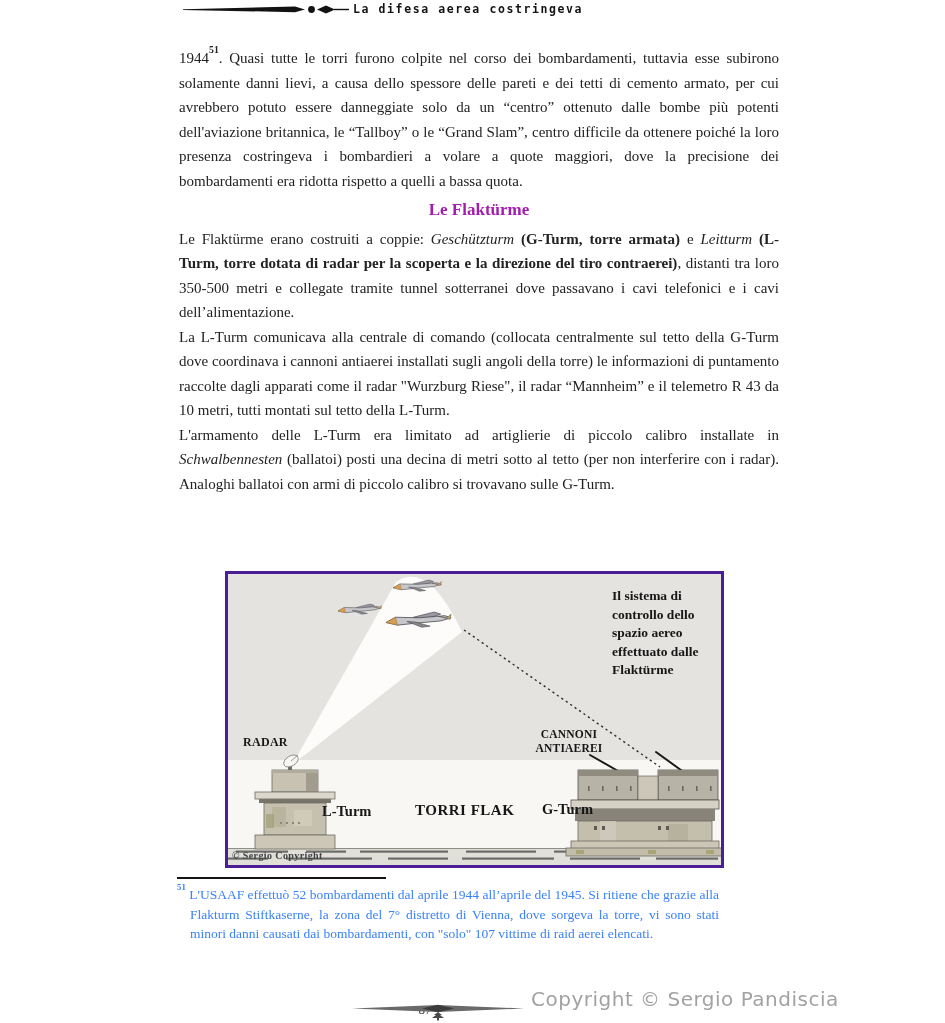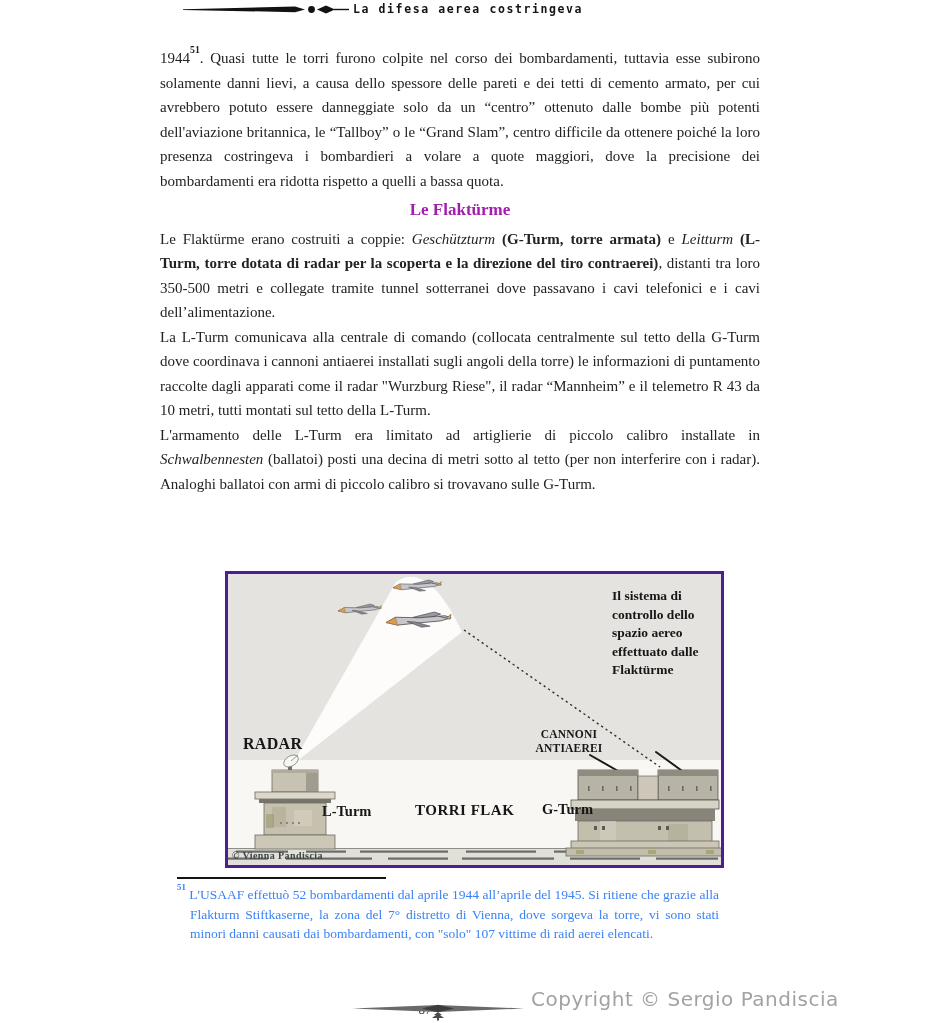--- a/index.html
+++ b/index.html
@@ -5,33 +5,33 @@
   html,body{margin:0;padding:0;background:#888;}
   .page{position:relative;width:945px;height:1023px;background:#ffffff;overflow:hidden;
         font-family:"Liberation Serif",serif;color:#1e1e1e;}
 
   
   .hdr-ornament{position:absolute;left:183px;top:3px;}
   .hdr-title{position:absolute;left:353px;top:2px;font-family:"DejaVu Sans Mono",monospace;
              font-size:11.5px;font-weight:bold;letter-spacing:1.6px;color:#141414;white-space:nowrap;}
 
   
-  .article{position:absolute;left:160px;top:46px;width:600px;font-size:15px;line-height:24.5px;
+  .article{position:absolute;left:179px;top:46px;width:600px;font-size:15px;line-height:24.5px;
            text-align:justify;color:#222;}
   .article p{margin:0;}
   .article h2{margin:5px 0 4px 0;font-size:17px;font-weight:bold;text-align:center;color:#a21caf;}
   sup{font-size:65%;line-height:0;position:relative;top:-0.45em;}
 
   
   .figure{position:absolute;left:225px;top:571px;width:493px;height:291px;margin:0;
           border:3px solid #4c1d95;background:#e4e3e0;}
   .figure svg{position:absolute;left:0;top:0;}
   .fig-label{position:absolute;font-weight:bold;color:#161616;font-family:"Liberation Serif",serif;}
   .fig-caption{left:384px;top:13px;width:104px;font-size:13.5px;line-height:18.5px;}
-  .lbl-radar{left:15px;top:161px;font-size:16px;letter-spacing:.3px;}
+  .lbl-radar{left:15px;top:161px;font-size:12px;letter-spacing:.3px;}
   .lbl-cannoni{left:296px;top:154px;width:90px;font-size:11.5px;line-height:13.5px;text-align:center;letter-spacing:.2px;}
   .lbl-lturm{left:94px;top:229px;font-size:14.5px;}
   .lbl-torri{left:187px;top:228px;font-size:15px;letter-spacing:.5px;}
   .lbl-gturm{left:314px;top:227px;font-size:14.5px;}
   .lbl-watermark{left:4px;top:276px;font-size:10px;color:#3f4345;letter-spacing:.4px;}
 
   
   .footnote-rule{position:absolute;left:177px;top:877px;width:209px;height:2px;background:#151515;}
   .footnote{position:absolute;left:177px;top:885px;width:529px;font-size:13.5px;line-height:19.5px;
             text-align:justify;padding-left:13px;text-indent:-13px;color:#3b82f6;}
@@ -164,21 +164,21 @@
         <rect x="478" y="276" width="8" height="4" fill="#a9a575"></rect>
       </g>
     </svg>
 
     <div class="fig-label fig-caption">Il sistema di controllo dello spazio aereo effettuato dalle Flaktürme</div>
     <div class="fig-label lbl-radar">RADAR</div>
     <div class="fig-label lbl-cannoni">CANNONI ANTIAEREI</div>
     <div class="fig-label lbl-lturm">L-Turm</div>
     <div class="fig-label lbl-torri">TORRI FLAK</div>
     <div class="fig-label lbl-gturm">G-Turm</div>
-    <div class="fig-label lbl-watermark">© Vienna Pandiscia</div>
+    <div class="fig-label lbl-watermark">© Sergio Copyright</div>
   </figure>
 
   <div class="footnote-rule"></div>
   <div class="footnote"><sup style="font-weight: 700;">51</sup><span> L'USAAF effettuò 52 bombardamenti dal aprile 1944 all’aprile del 1945. Si ritiene che grazie alla Flakturm Stiftkaserne, la zona del 7° distretto di Vienna, dove sorgeva la torre, vi sono stati minori danni causati dai bombardamenti, con "solo" 107 vittime di raid aerei elencati.</span></div>
 
   <div class="page-number">87</div>
   <svg class="ftr-ornament" width="172" height="17" viewBox="0 0 172 17">
     <polygon points="0,4.5 86,1 172,4.5 86,8" fill="#6a6a6a"></polygon>
     <polygon points="70,4.5 86,0.8 102,4.5 86,8.2" fill="#3c3c3c"></polygon>
     <path d="M86,8 L90,11 L88,11 L92,14 L80,14 L84,11 L82,11 Z" fill="#4a4a4a"></path>

